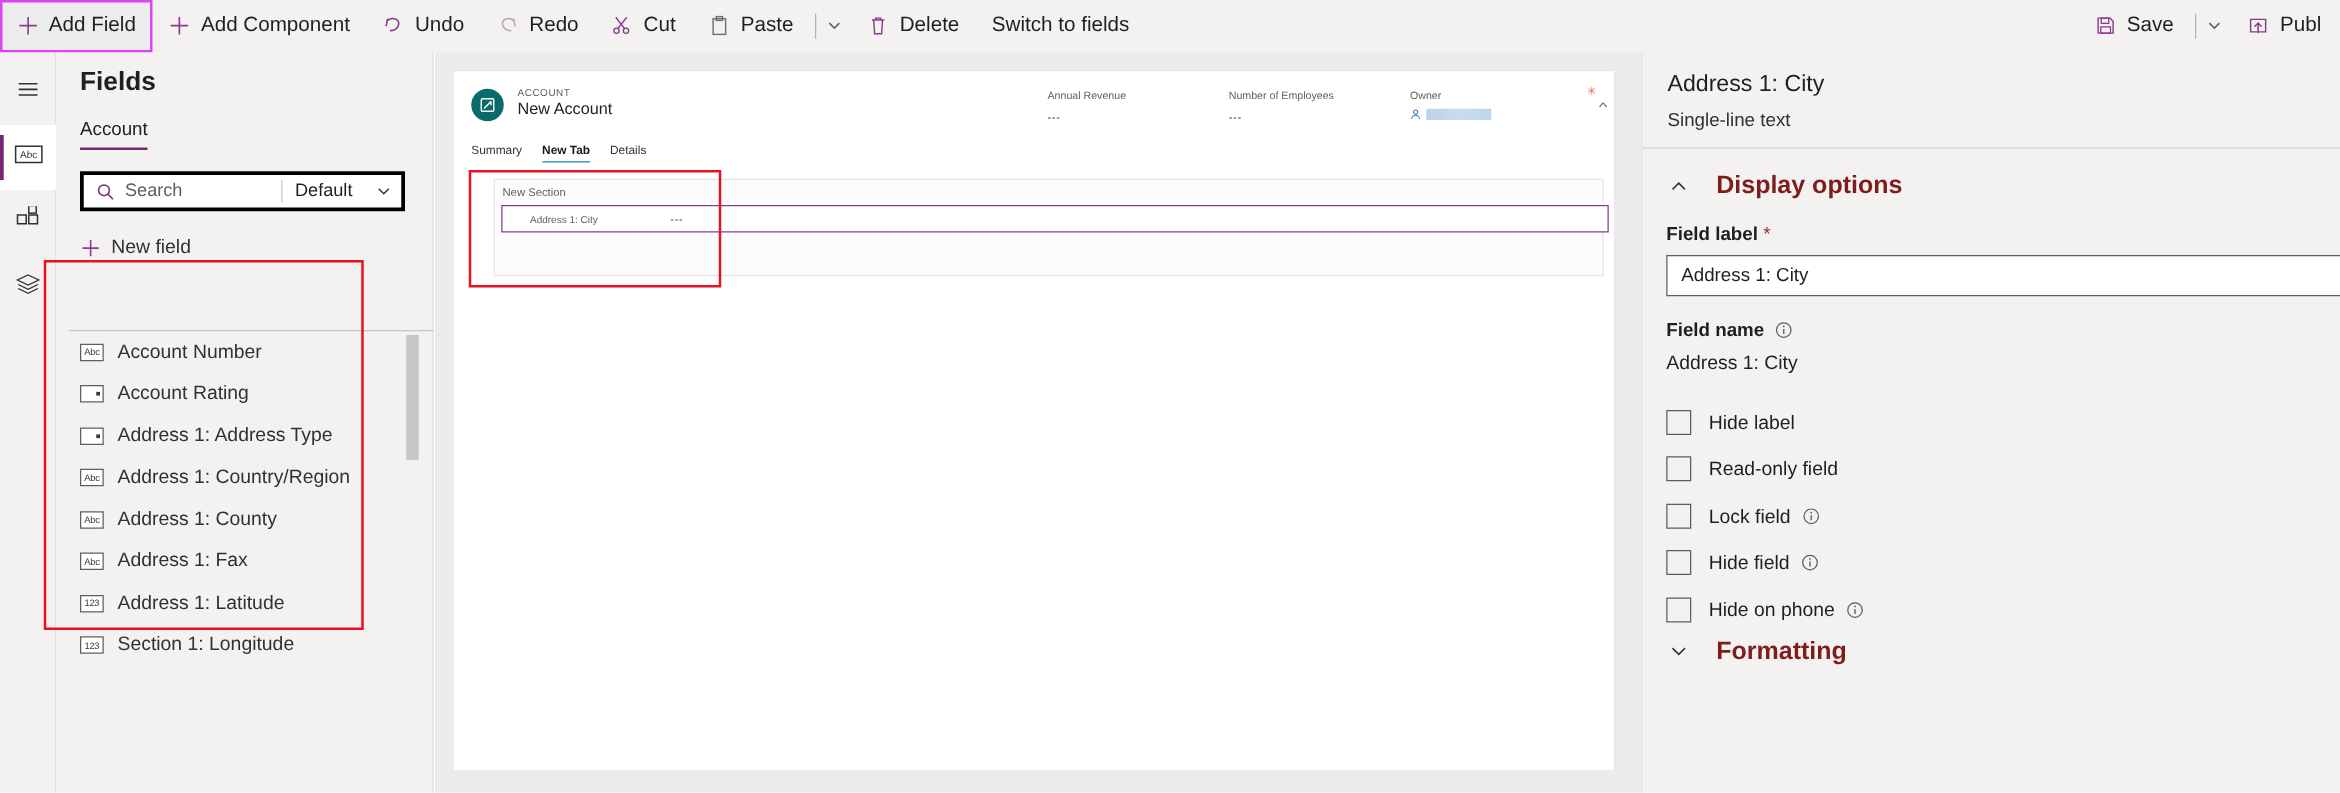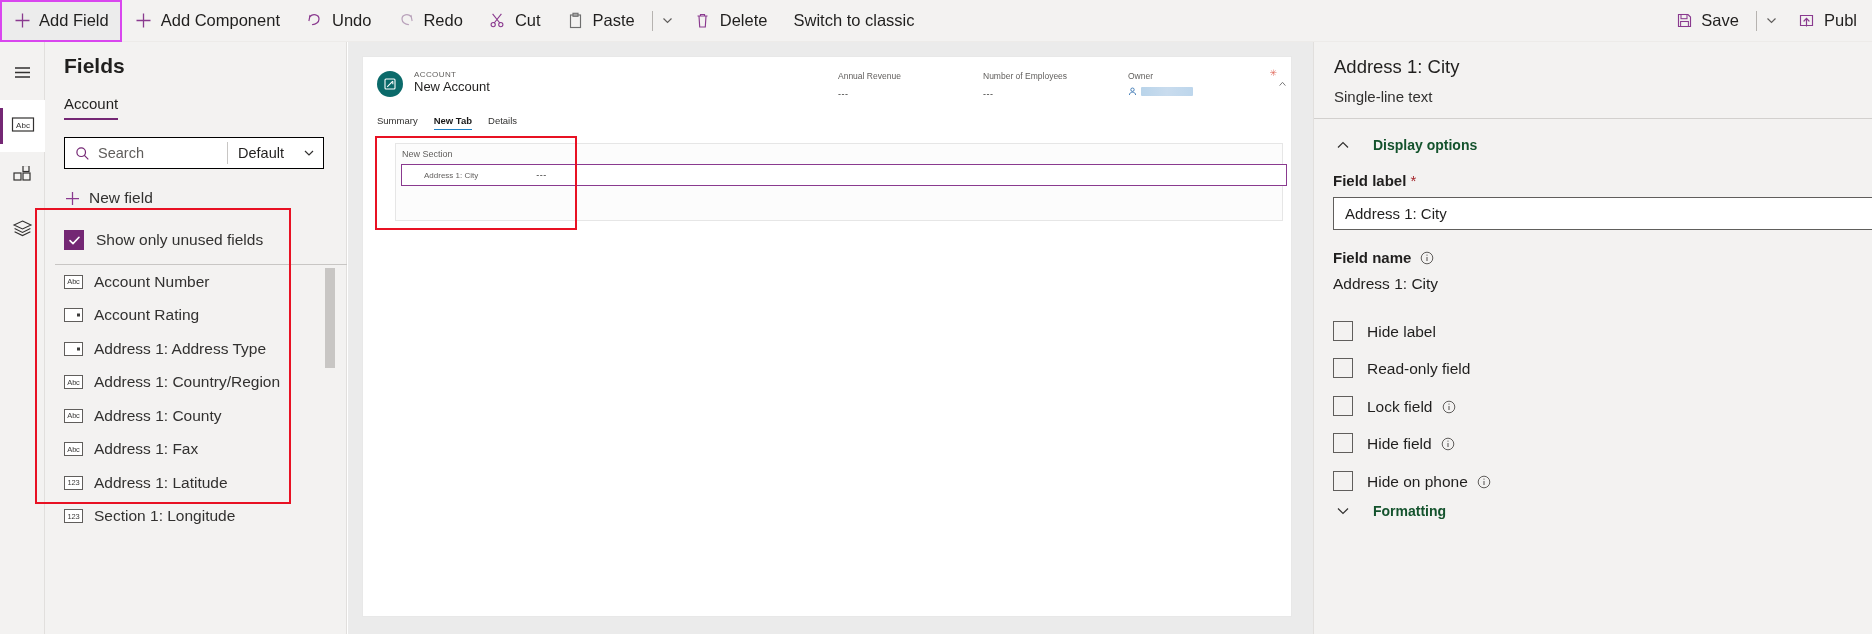--- a/index.html
+++ b/index.html
@@ -84,21 +84,21 @@
   .fields-tab {
     display: inline-block;
     font-size: 15px; color: #201f1e;
     padding-bottom: 6px;
     border-bottom: 2px solid #742774;
   }
   .search-row {
     position: absolute; left: 19px; top: 95px;
     width: 260px; height: 32px;
     display: flex; align-items: stretch;
-    border: 1px solid #000000; background: #ffffff;
+    border: 3px solid #000000; background: #ffffff;
   }
   .search-box {
     flex: 1 1 auto; display: flex; align-items: center; gap: 8px;
     padding-left: 10px; min-width: 0;
   }
   .search-ico { color: #742774; display: flex; align-items: center; }
   .search-ph { font-size: 14.5px; color: #605e5c; }
   .search-div { width: 1px; background: #c8c6c4; margin: 4px 0; }
   .filter-sel {
     width: 95px; display: flex; align-items: center; justify-content: space-between;
@@ -289,21 +289,21 @@
   .props-head { padding: 14px 20px 13px 20px; }
   .props-title { font-size: 18.5px; color: #201f1e; }
   .props-sub { font-size: 15px; color: #323130; margin-top: 10px; }
   .props-rule { height: 1px; background: #d2d0ce; margin: 0; }
 
   .section-header {
     display: flex; align-items: center; gap: 22px;
     padding: 18px 20px 0 21px;
   }
   .chev { color: #323130; display: flex; align-items: center; }
-  .section-header-text { font-size: 14px; color: #14532d; font-weight: 600; }
+  .section-header-text { font-size: 20px; color: #7f1d1d; font-weight: 600; }
 
   .prop-label {
     padding: 19px 20px 0 19px;
     font-size: 15px; color: #201f1e; font-weight: 600;
   }
   .prop-label .star { color: #a4262c; font-weight: 400; }
   .prop-label .infoi {
     display: inline-flex; vertical-align: -2px; margin-left: 4px; color: #605e5c;
   }
   .prop-input {
@@ -412,21 +412,21 @@
     <div class="cmd-btn">
       <span class="cmd-ico">
         <svg width="17" height="17" viewBox="0 0 17 17">
             <path d="M3.5 4h10M6.5 4V2.5h4V4M5 4l.7 11h5.6L12 4" stroke="currentColor" stroke-width="1.15" fill="none"></path>
           </svg>
       </span>
       <span>Delete</span>
     </div>
 
     <div class="cmd-btn">
-      <span>Switch to classic</span>
+      <span>Switch to fields</span>
     </div>
   </div>
 
   <div class="cmd-right">
     <div class="cmd-btn">
       <span class="cmd-ico">
         <svg width="17" height="17" viewBox="0 0 17 17">
             <path d="M2.5 2.5h9.5l2.5 2.5v9.5h-12z" stroke="currentColor" stroke-width="1.15" fill="none"></path>
             <rect x="5" y="2.5" width="6" height="4.2" stroke="currentColor" stroke-width="1.05" fill="none"></rect>
             <rect x="4.6" y="9.5" width="7.8" height="5" stroke="currentColor" stroke-width="1.05" fill="none"></rect>
@@ -525,28 +525,20 @@
 
   <div class="newfield-row">
     <span class="newfield-plus">
       <svg width="15" height="15" viewBox="0 0 15 15">
           <path d="M7.5 1v13M1 7.5h13" stroke="currentColor" stroke-width="1.25"></path>
         </svg>
     </span>
     <span class="newfield-label">New field</span>
   </div>
 
-  <div class="unused-row">
-    <span class="cb-checked">
-      <svg width="13" height="13" viewBox="0 0 13 13">
-          <path d="M2 6.6 5 9.6 11 3.3" stroke="#ffffff" stroke-width="1.6" fill="none" stroke-linecap="round" stroke-linejoin="round"></path>
-        </svg>
-    </span>
-    <span class="unused-label">Show only unused fields</span>
-  </div>
 
   <div class="list-divider"></div>
 
   <div class="fields-list">
     <div class="field-item">
       <span class="type-ico">Abc</span>
       <span>Account Number</span>
     </div>
     <div class="field-item">
       <span class="type-ico opt"></span>

